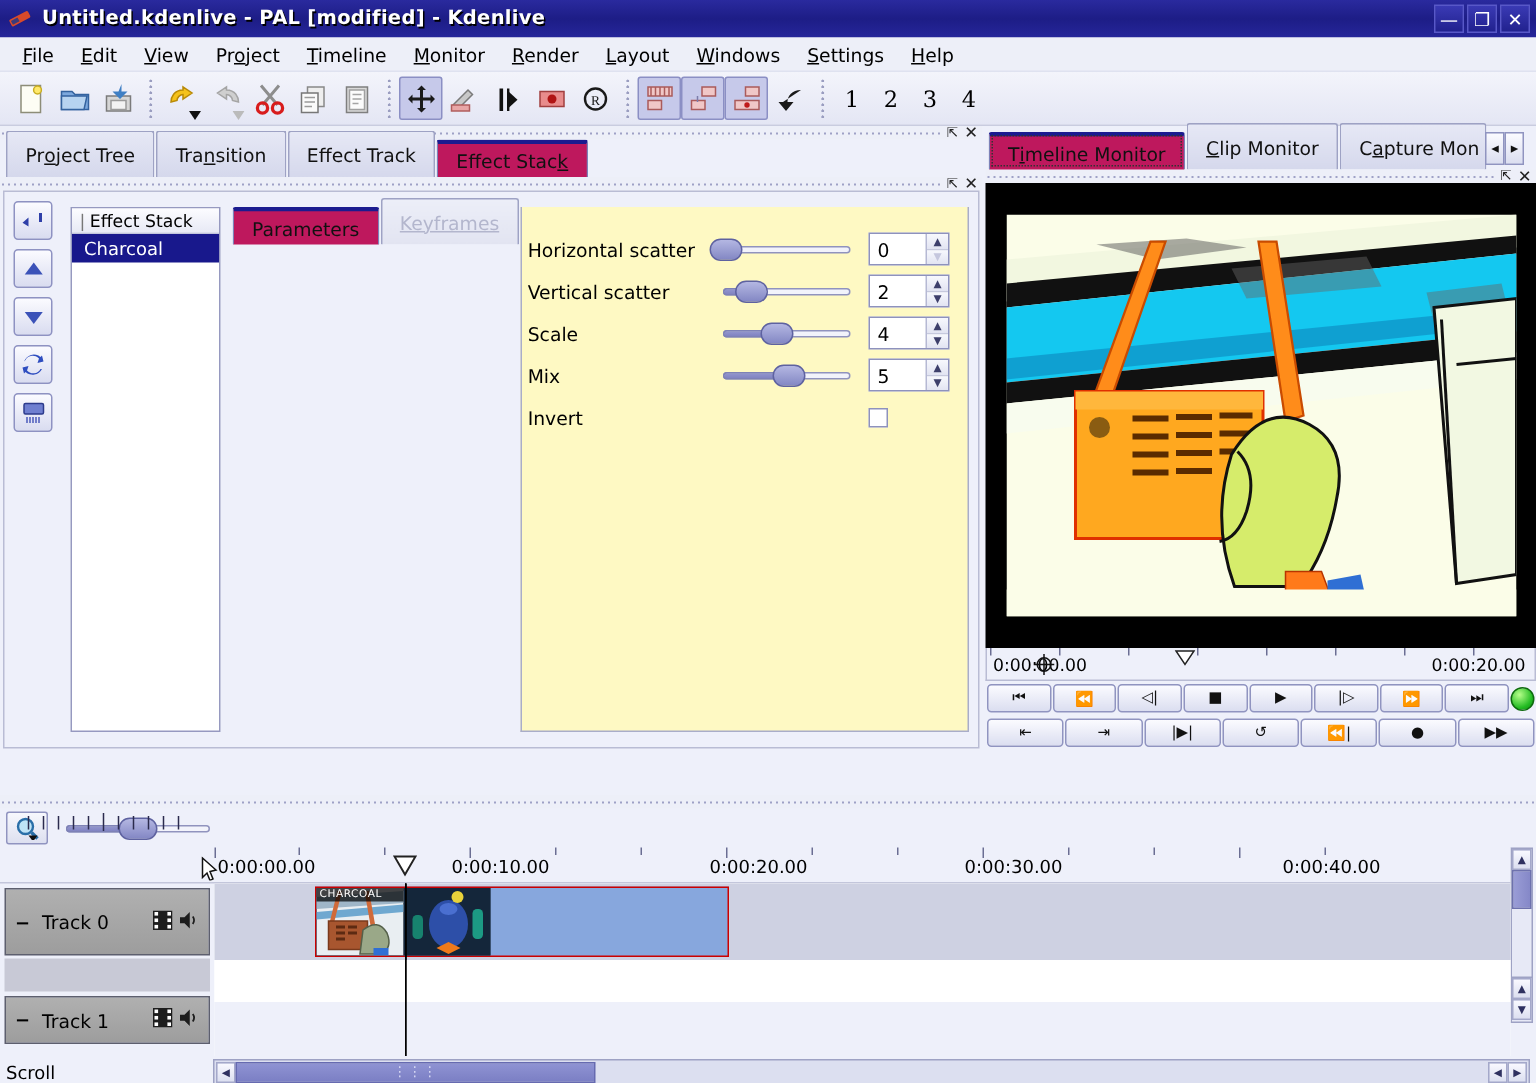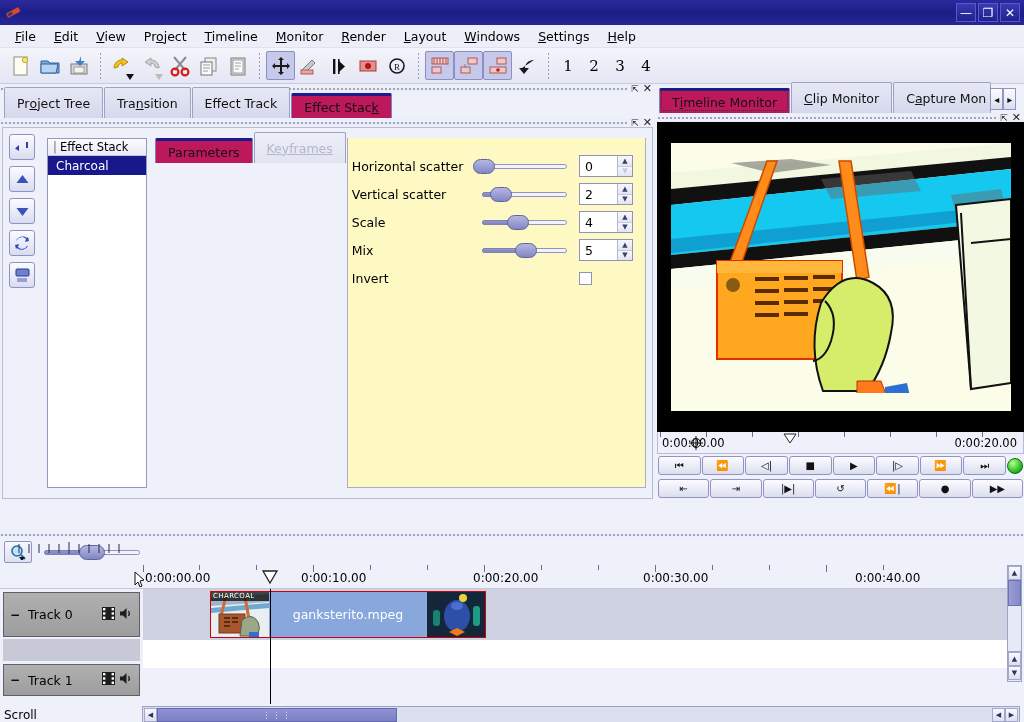--- a/index.html
+++ b/index.html
@@ -127,20 +127,21 @@
 </head>
 <body>
 
 <div class="titlebar">
   <div class="title-ico">
     <svg width="17" height="17" viewBox="0 0 17 17">
       <rect x="1" y="6" width="14" height="5" rx="1" fill="#d84a2a" transform="rotate(-28 8 8)"></rect>
       <rect x="2" y="7" width="5" height="3" fill="#3b3b7a" transform="rotate(-28 8 8)"></rect>
     </svg>
   </div>
+  <div class="title-text">Untitled.kdenlive - PAL [modified] - Kdenlive</div>
   <div class="title-btns">
     <div class="tbtn">—</div>
     <div class="tbtn">❐</div>
     <div class="tbtn">✕</div>
   </div>
 </div>
 
 <div class="menubar">
   <div class="menu"><u>F</u><span>ile</span></div>
   <div class="menu"><u>E</u>dit</div>
@@ -654,21 +655,20 @@
                       <rect x="21" y="25" width="6" height="2"></rect>
                       <rect x="13" y="29" width="6" height="2"></rect>
                       <rect x="21" y="29" width="6" height="2"></rect>
                       <rect x="13" y="33" width="6" height="2"></rect>
                     </g>
                   <path d="M31 28 q10 -8 16 2 q4 10 -4 14 l-14 0 z" fill="#9aa888" stroke="#55604a"></path>
                   <rect x="38" y="40" width="10" height="5" fill="#2f6fd4"></rect>
                 </svg>
                 <div style="position:absolute;top:0;left:0;right:0;height:9px;background:rgba(0,0,0,.72);color:#fff;font-size:7px;letter-spacing:.4px;padding-left:2px;line-height:9px;font-family:'DejaVu Sans',sans-serif;">CHARCOAL</div>
               </div>
-              <div class="clip-name">ganksterito.mpeg</div>
               <div class="thumb" style="background:#0b1e2e;">
                 <svg width="58" height="45" viewBox="0 0 58 45" style="display:block">
                   <rect width="58" height="45" fill="#14263a"></rect>
                   <ellipse cx="30" cy="24" rx="13" ry="16" fill="#2d4fa8"></ellipse>
                   <ellipse cx="30" cy="14" rx="6" ry="4" fill="#4a6fd0"></ellipse>
                   <rect x="6" y="18" width="7" height="16" rx="3" fill="#17826e"></rect>
                   <rect x="46" y="14" width="7" height="20" rx="3" fill="#1c9a84"></rect>
                   <path d="M30 36 l8 4 l-8 4 l-8 -4 z" fill="#f07a1a"></path>
                   <circle cx="36" cy="6" r="4" fill="#e8d23a"></circle>
                 </svg>

